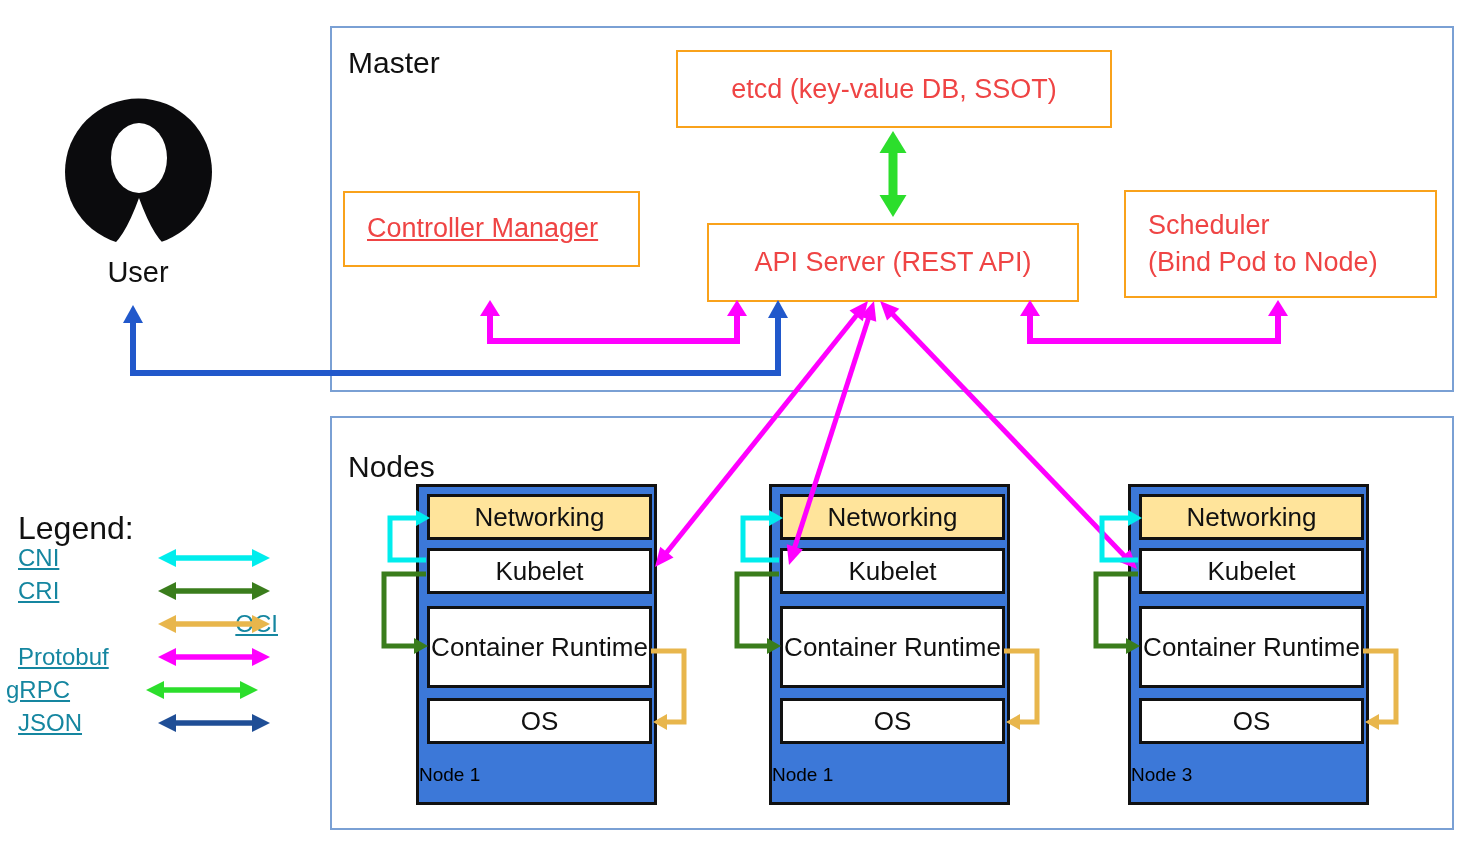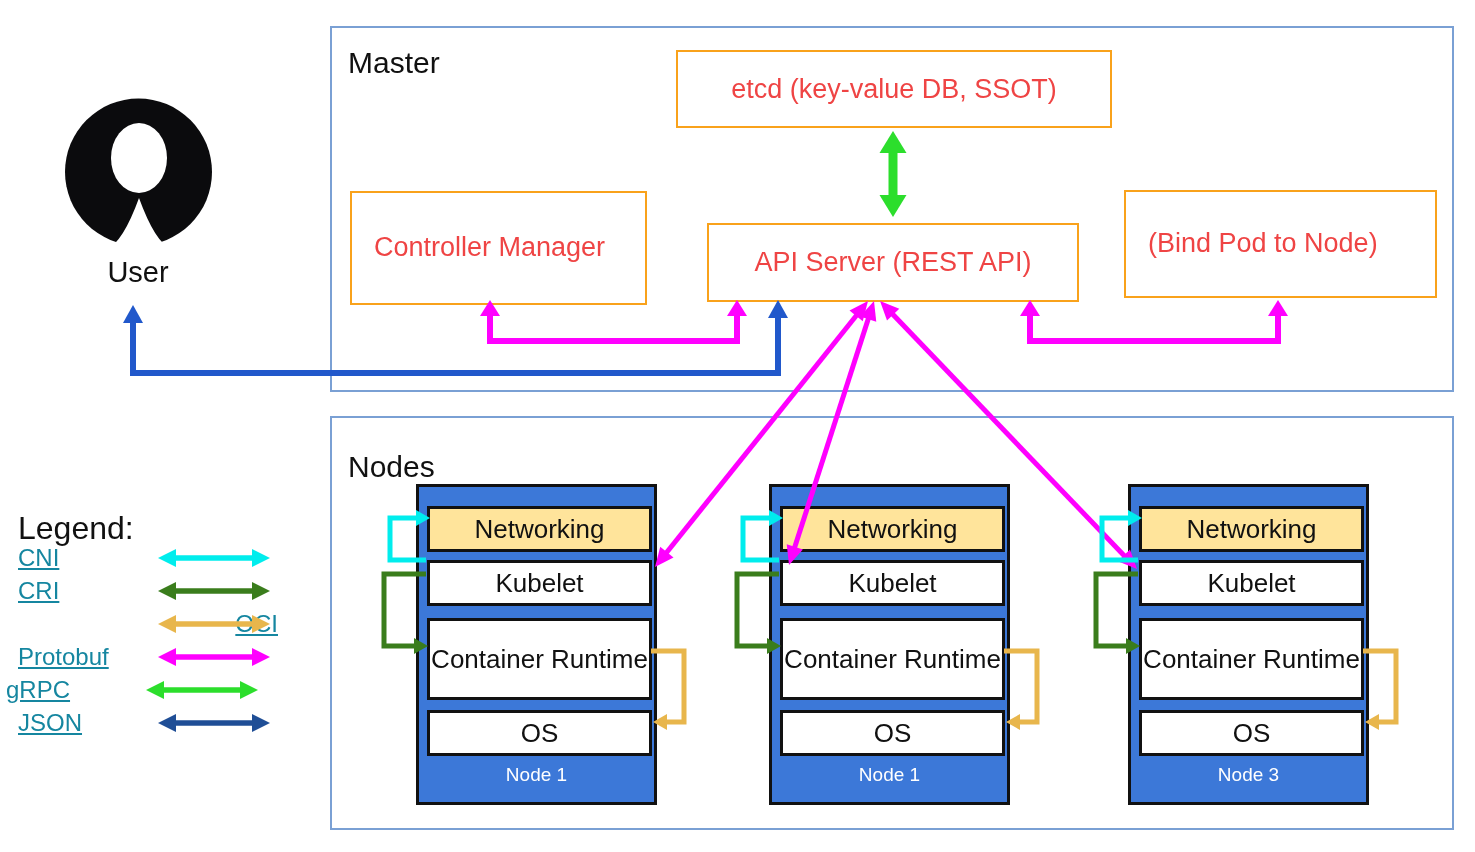--- a/index.html
+++ b/index.html
@@ -11,23 +11,23 @@
   .frame-title{position:absolute;font-size:30px;color:#111;}
   
   .obox{position:absolute;border:2px solid var(--c-component_border,#F9A21B);background:#fff;
         display:flex;align-items:center;justify-content:center;font-size:27px;color:#ef4444;}
   .obox.left{justify-content:flex-start;padding-left:22px;box-sizing:border-box;}
   .obox .two-line{line-height:1.38;}
   
   .node{position:absolute;background:var(--c-node_fill,#3C78D8);border:3px solid #111;box-sizing:border-box;}
   .nbox{position:absolute;left:8px;width:219px;background:#fff;border:3px solid #111;
         display:flex;align-items:center;justify-content:center;font-size:26px;color:#111;
-        text-align:center;line-height:1.18;margin-top:12px;}
+        text-align:center;line-height:1.18;}
   .nbox.networking{background:var(--c-networking_fill,#FFE49B);}
-  .node-name{position:absolute;left:0;width:100%;text-align:center;color:#ffffff;font-size:19px;}
+  .node-name{position:absolute;left:0;width:100%;text-align:left;color:#000000;font-size:19px;}
   
   .legend-title{position:absolute;font-size:32px;color:#111;}
   .legend-row{position:absolute;height:33px;display:flex;align-items:center;}
   .legend-link{font-size:24px;text-decoration:underline;color:var(--c-link,#1586A0);cursor:pointer;}
   .legend-arrow{position:absolute;left:140px;width:112px;height:22px;}
   
   .user-label{position:absolute;font-size:29px;color:#111;text-align:center;}
   #arrows{position:absolute;left:0;top:0;pointer-events:none;}
 </style>
 </head>
@@ -38,32 +38,33 @@
   <div class="frame" style="left:330px;top:26px;width:1120px;height:362px;"></div>
   <div class="frame-title" style="left:348px;top:46px;">Master</div>
 
   <div class="frame" style="left:330px;top:416px;width:1120px;height:410px;"></div>
   <div class="frame-title" style="left:348px;top:436px;margin-top:14px;">Nodes</div>
 
   <div class="obox" style="left:676px;top:50px;width:432px;height:74px;">
     <span>etcd (key-value DB, SSOT)</span>
   </div>
 
-  <div class="obox left" style="left:350px;top:191px;width:297px;height:114px;">
+  <div class="obox left" style="left:343px;top:191px;width:297px;height:76px;text-decoration:underline;">
     <div class="two-line">
       <div>Controller Manager</div>
     </div>
   </div>
 
   <div class="obox" style="left:707px;top:223px;width:368px;height:75px;">
     <span>API Server (REST API)</span>
   </div>
 
   <div class="obox left" style="left:1124px;top:190px;width:313px;height:108px;">
     <div class="two-line">
+      <div>Scheduler</div>
       <div>(Bind Pod to Node)</div>
     </div>
   </div>
 
   <svg class="abs" style="left:60px;top:95px;" width="156" height="160" viewBox="60 95 156 160">
     <circle cx="138.5" cy="172" r="73.5" fill="#0b0b0d"></circle>
     <ellipse cx="139" cy="158" rx="28" ry="35" fill="#fff"></ellipse>
     <path d="M 102 262 L 107 249 Q 123 242 139 198 Q 155 242 171 249 L 176 262 Z" fill="#fff"></path>
   </svg>
   <div class="user-label" style="left:88px;top:256px;width:100px;">User</div>

